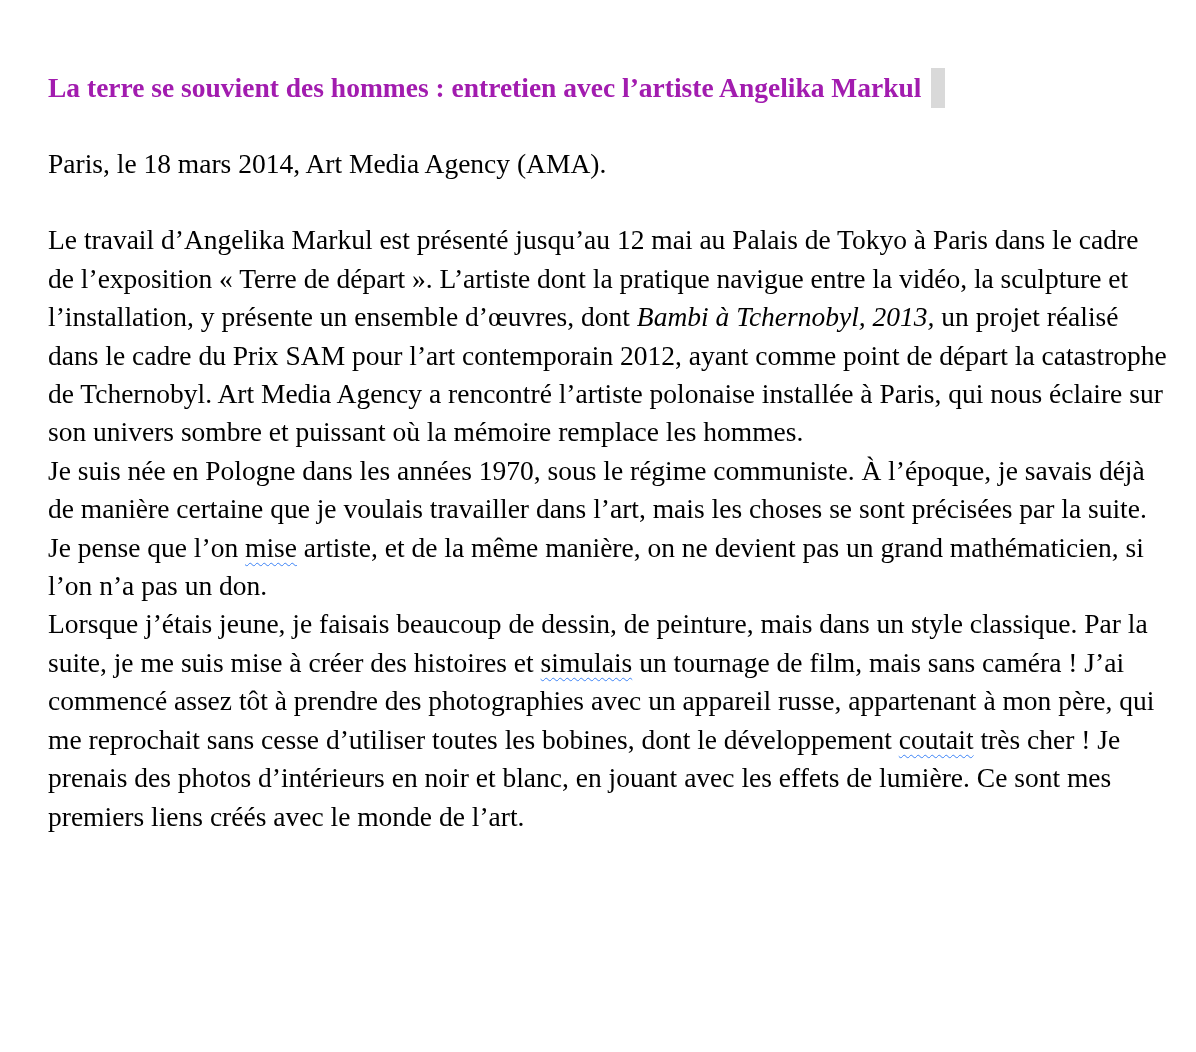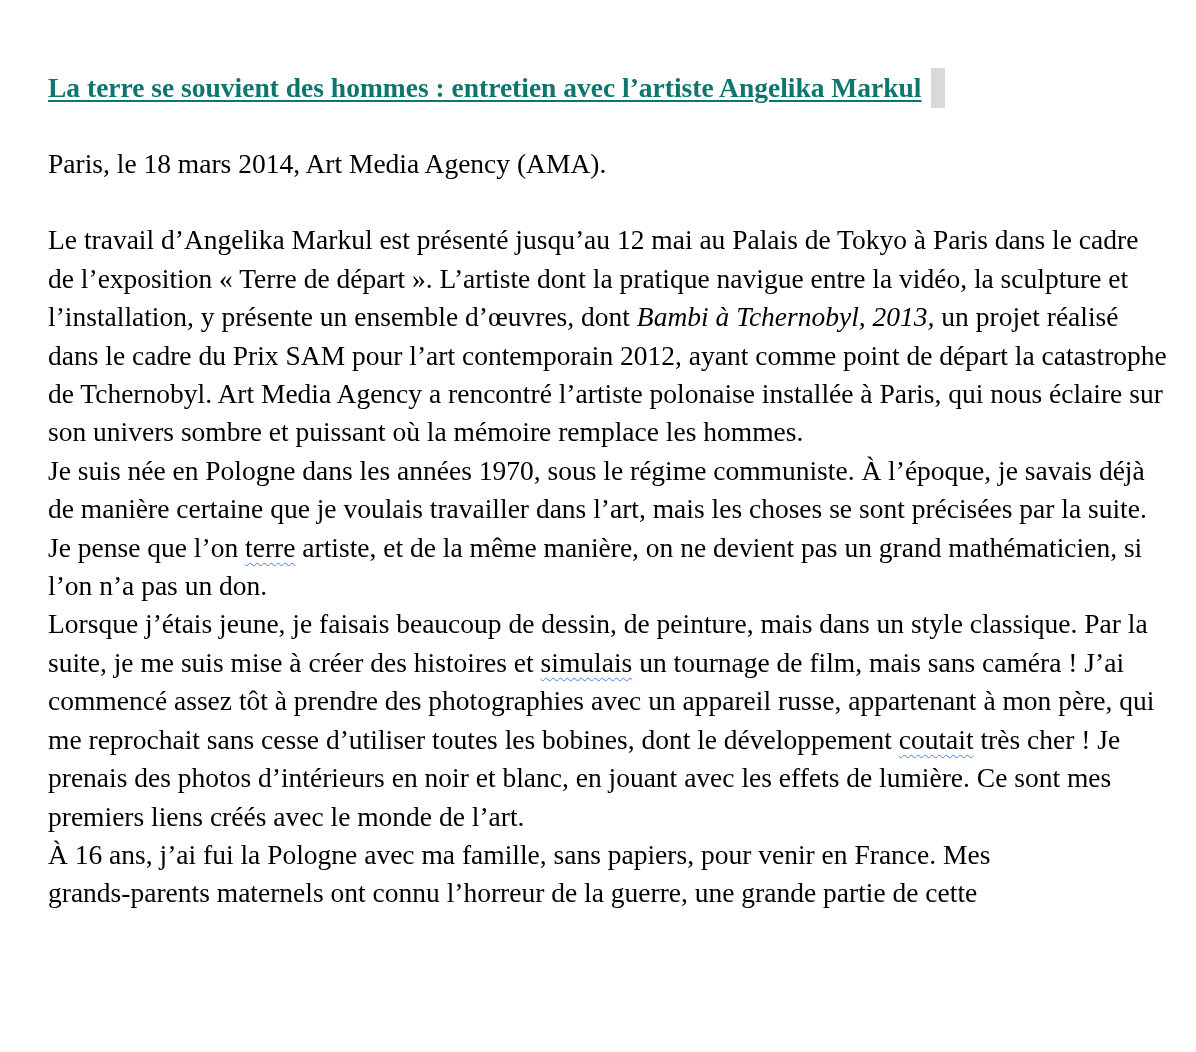--- a/index.html
+++ b/index.html
@@ -24,22 +24,21 @@
       line-height: 38.4px;
     }
     .title-row {
       display: flex;
       align-items: center;
       height: 40px;
       margin-bottom: 37px;
     }
     .title-link {
       font-weight: bold;
-      color: #0f766e;
-      text-decoration: underline;
+      color: #a21caf;
       text-decoration-thickness: 2px;
       text-underline-offset: 3px;
       white-space: nowrap;
       font-size: 27.5px;
       cursor: pointer;
     }
     .cursor-block {
       display: inline-block;
       width: 14px;
       height: 40px;
@@ -75,22 +74,18 @@
   <div class="title-row">
     <a class="title-link">La terre se souvient des hommes : entretien avec l’artiste Angelika Markul</a>
     <span class="cursor-block"></span>
   </div>
 
   <p class="dateline">Paris, le 18 mars 2014, Art Media Agency (AMA).</p>
 
   <p class="intro"><span>Le travail d’Angelika Markul est présenté jusqu’au 12 mai au Palais de Tokyo à Paris dans le cadre de l’exposition « Terre de départ ».  L’artiste dont la pratique navigue entre la vidéo, la sculpture et l’installation, y présente un ensemble d’œuvres, dont </span><em>Bambi à Tchernobyl, 2013,</em><span> un projet réalisé dans le cadre du Prix SAM pour l’art contemporain 2012,  ayant comme point de départ la catastrophe de Tchernobyl. Art Media Agency a rencontré l’artiste polonaise installée à Paris, qui nous éclaire sur son univers sombre et puissant où la mémoire remplace les hommes.</span></p>
 
 
-  <p><span>Je suis née en Pologne dans les années 1970, sous le régime communiste. À l’époque, je savais déjà de manière certaine que je voulais travailler dans l’art, mais les choses se sont précisées par la suite.  Je pense que l’on </span><span class="spell">terre</span><span> artiste, et de la même manière, on ne devient pas un grand mathématicien, si l’on n’a pas un don.</span></p>
+  <p><span>Je suis née en Pologne dans les années 1970, sous le régime communiste. À l’époque, je savais déjà de manière certaine que je voulais travailler dans l’art, mais les choses se sont précisées par la suite.  Je pense que l’on </span><span class="spell">mise</span><span> artiste, et de la même manière, on ne devient pas un grand mathématicien, si l’on n’a pas un don.</span></p>
 
   <p><span>Lorsque j’étais jeune, je  faisais beaucoup de dessin, de peinture, mais dans un style classique. Par la suite, je me suis mise à créer des histoires et </span><span class="spell">simulais</span><span> un tournage de film, mais sans caméra ! J’ai commencé assez tôt à prendre des photographies avec un appareil russe, appartenant à mon père, qui me reprochait sans cesse d’utiliser toutes les bobines, dont le développement </span><span class="spell">coutait</span><span> très cher ! Je prenais des photos d’intérieurs en noir et blanc, en jouant avec les effets de lumière. Ce sont mes premiers liens créés avec le monde de l’art.</span></p>
 
-  <p>
-    <span class="line">À 16 ans, j’ai fui la Pologne avec ma famille, sans papiers, pour venir en France. Mes</span>
-    <span class="line">grands-parents maternels ont connu l’horreur de la guerre, une grande partie de cette</span>
-  </p>
 
 </div>
 
 </body></html>

